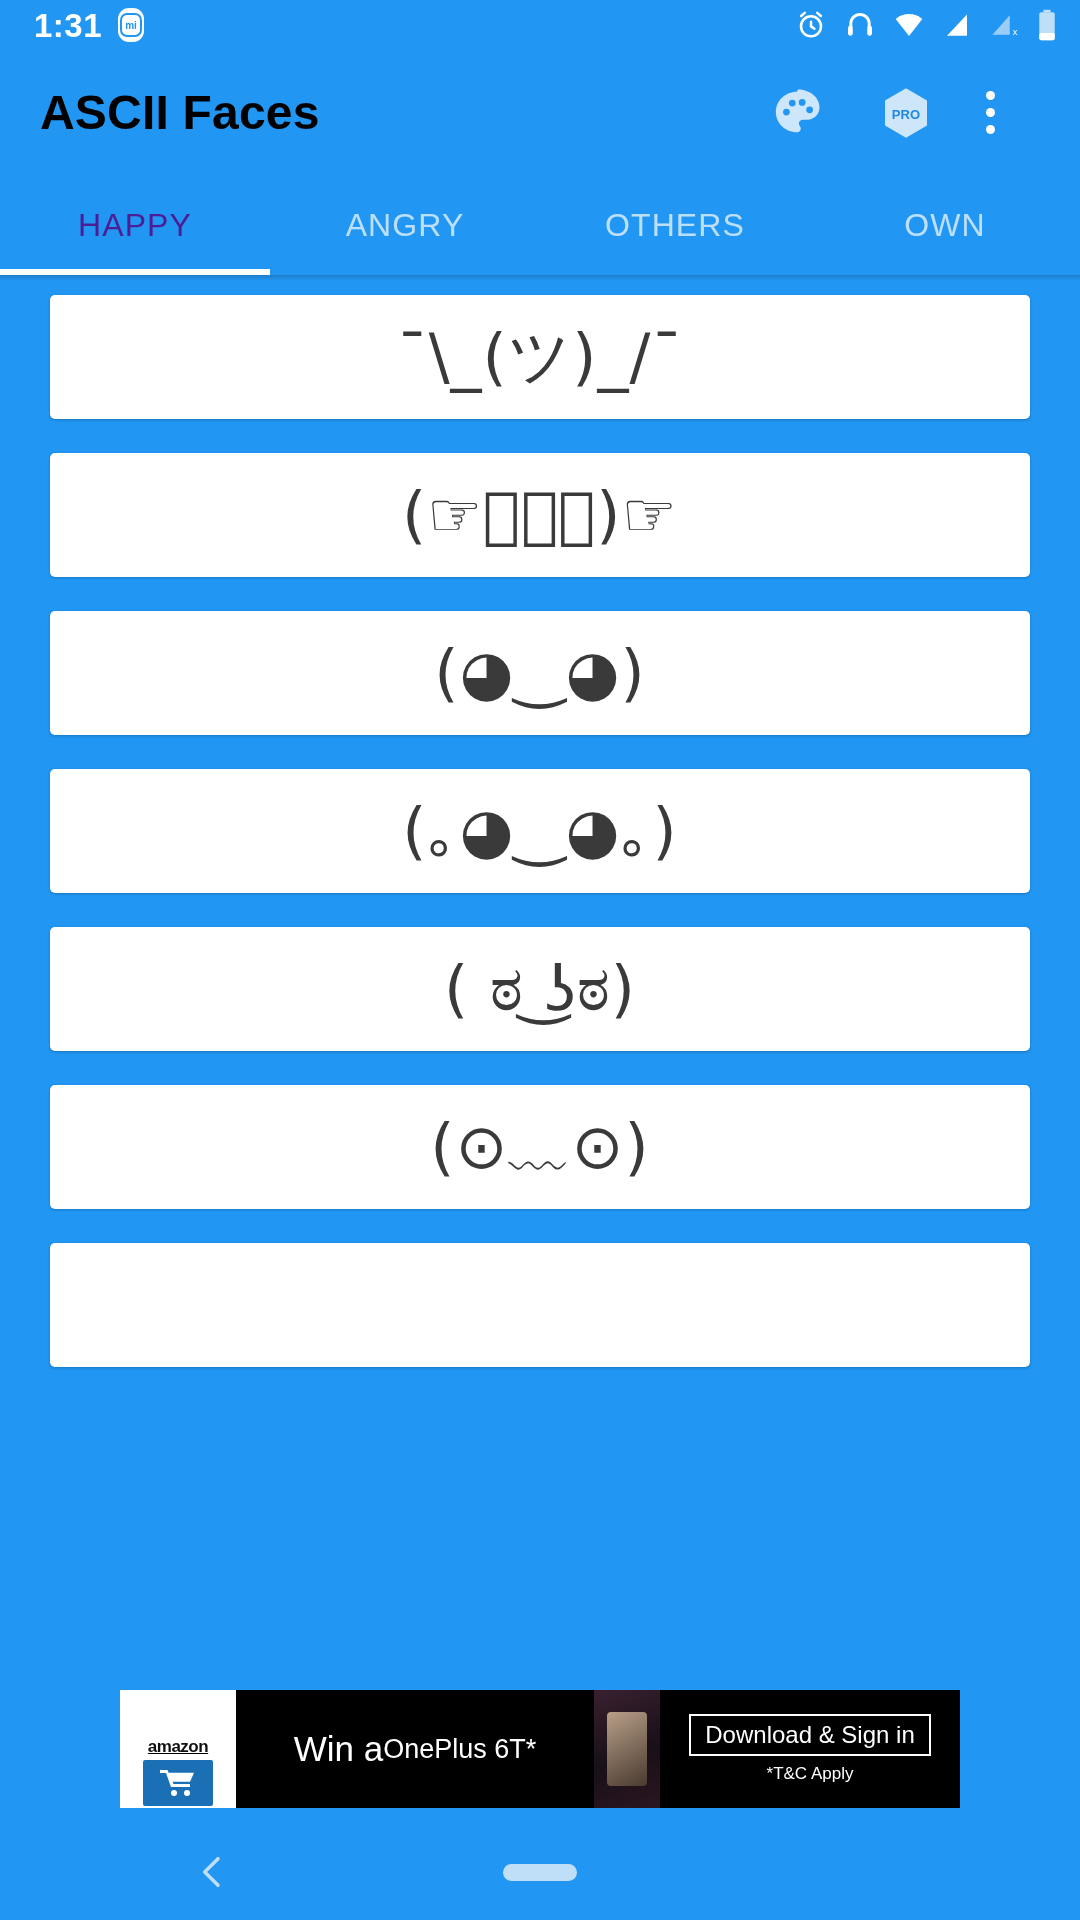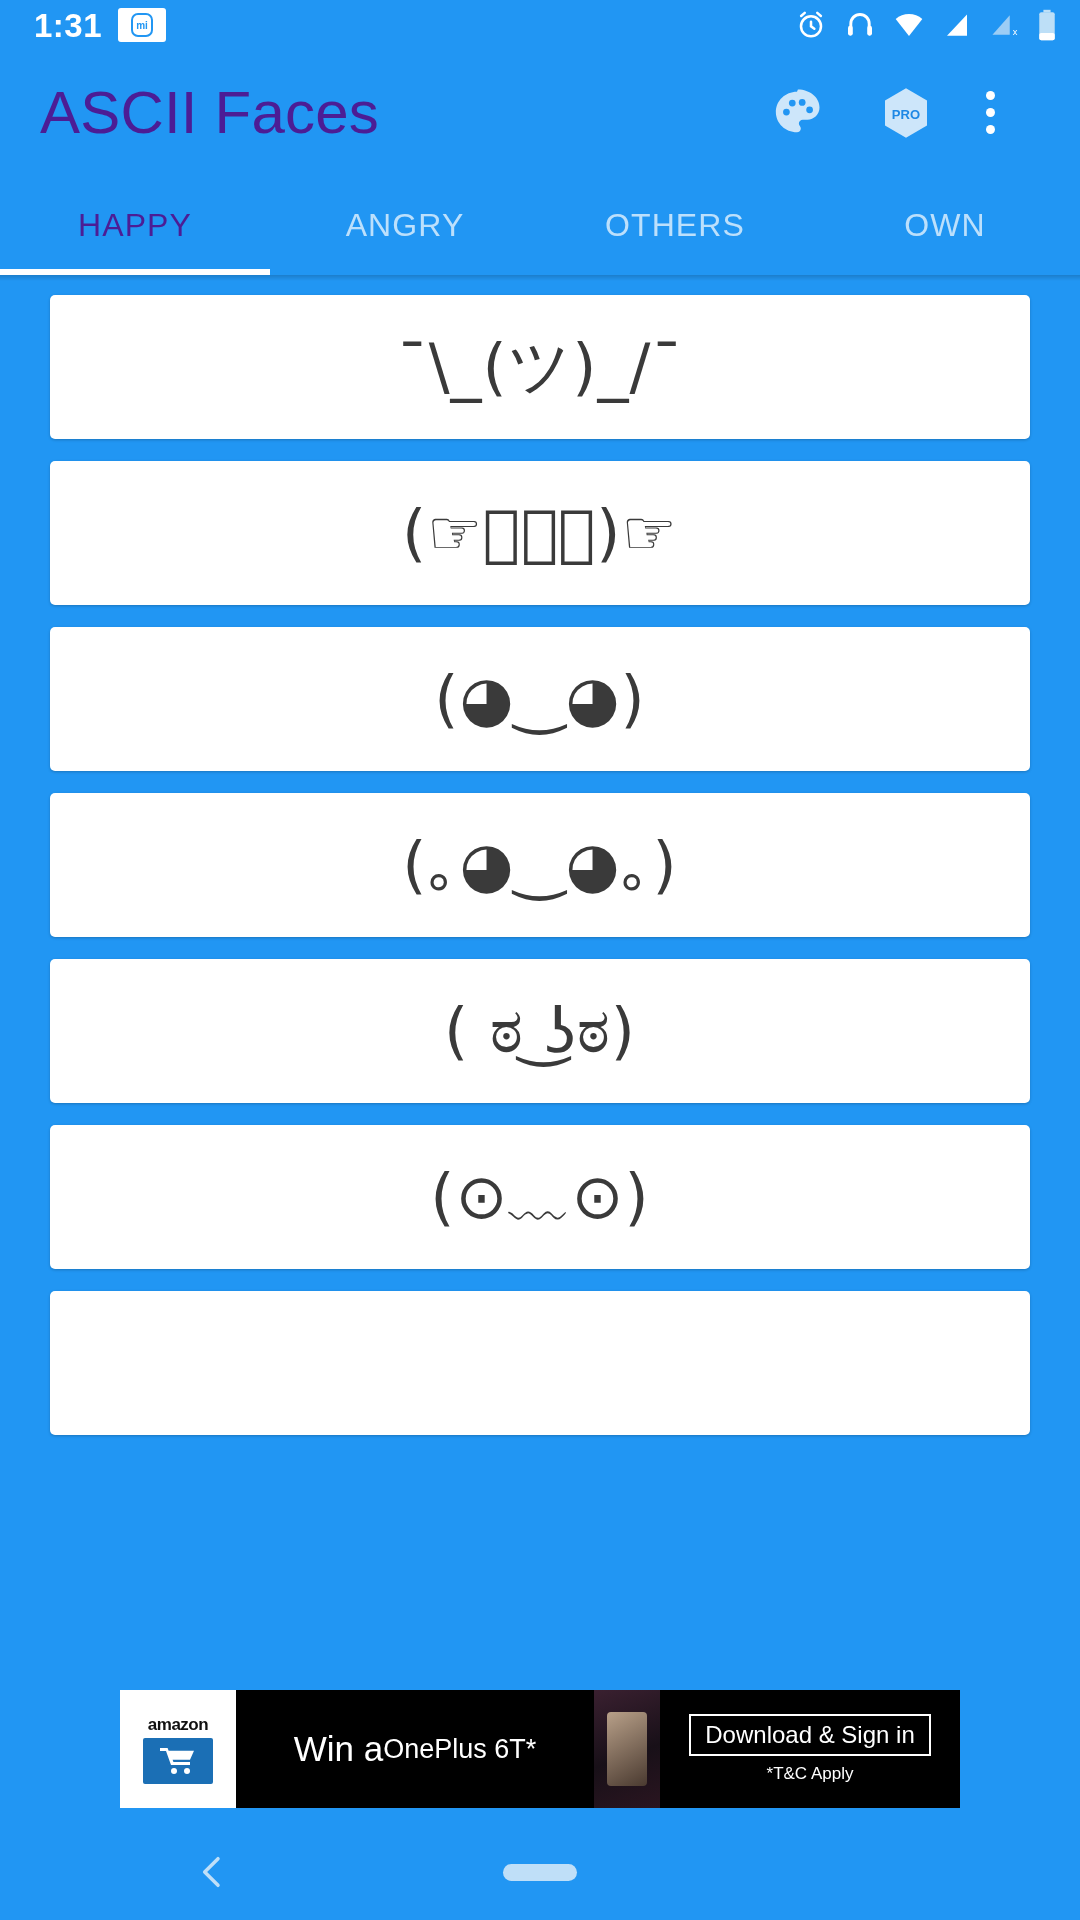--- a/index.html
+++ b/index.html
@@ -20,40 +20,40 @@
   .statusbar {
     height:50px; flex:0 0 50px;
     background:#2196f3;
     display:flex; align-items:center;
     padding:0 22px 0 34px;
     color:#ffffff;
   }
   .sb-left { display:flex; align-items:center; gap:16px; }
   .sb-time { font-size:33px; font-weight:600; letter-spacing:.5px; line-height:1; }
   .sb-appicon {
-    width:48px; height:34px; border-radius:3px;
+    width:26px; height:34px; border-radius:11px;
     background:#ffffff; color:#2196f3;
     display:flex; align-items:center; justify-content:center;
     font-size:16px; font-weight:700;
   }
   .sb-spacer { flex:1 1 auto; }
   .sb-right { display:flex; align-items:center; gap:17px; }
   .sb-icon { display:flex; align-items:center; justify-content:center; }
 
   
   .appbar {
     height:125px; flex:0 0 125px;
     background:#2196f3;
     display:flex; align-items:center;
     padding:0 26px 0 40px;
   }
   .appbar-title {
-    color:#4c1d95;
-    font-size:60px;
-    font-weight:400;
+    color:#000000;
+    font-size:48px;
+    font-weight:700;
     letter-spacing:.2px;
     white-space:nowrap;
   }
   .appbar-spacer { flex:1 1 auto; }
   .appbar-actions { display:flex; align-items:center; gap:52px; padding-right:12px; }
   .action-btn {
     width:56px; height:56px;
     display:flex; align-items:center; 
     cursor:pointer;
   }
@@ -90,24 +90,24 @@
 
   
   .list {
     flex:1 1 auto;
     background:#2196f3;
     padding:14px 0 0 0;
     overflow:hidden;
     position:relative;
   }
   .card {
-    margin:0 50px 22px 50px;
+    margin:0 50px 34px 50px;
     background:#ffffff;
     border-radius:5px;
-    height:144px;
+    height:124px;
     display:flex; align-items:center; justify-content:center;
     box-shadow:0 1px 3px rgba(0,0,0,.22);
     cursor:pointer;
     overflow:hidden;
   }
   .card-face {
     font-family:"DejaVu Sans", sans-serif;
     font-size:62px;
     color:#3a3a3a;
     white-space:nowrap;
@@ -125,22 +125,23 @@
   }
   .ad {
     width:840px; height:118px;
     background:#000000;
     display:flex; align-items:stretch;
     overflow:hidden;
   }
   .ad-logo {
     width:116px; flex:0 0 116px;
     background:#ffffff;
-    display:flex; flex-direction:column; align-items:center; justify-content:center;
+    display:flex; flex-direction:column; align-items:center; justify-content:flex-end;
     padding:2px 0;
+    text-decoration:underline;
   }
   .ad-logo-word {
     font-size:17px; font-weight:700; color:#111; letter-spacing:-.5px;
     font-family:"Liberation Sans", sans-serif;
   }
   .ad-cart {
     width:70px; height:46px; background:#1b6fb5;
     display:flex; align-items:center; justify-content:center;
     margin-top:3px; border-radius:2px;
   }

